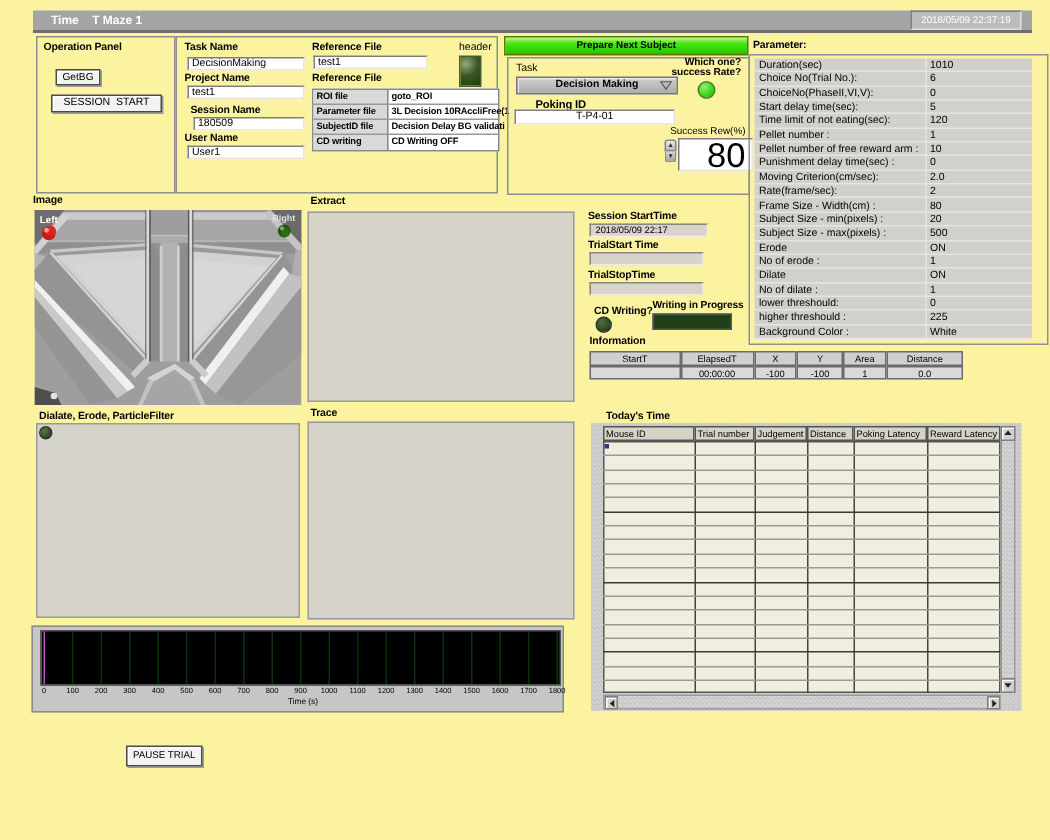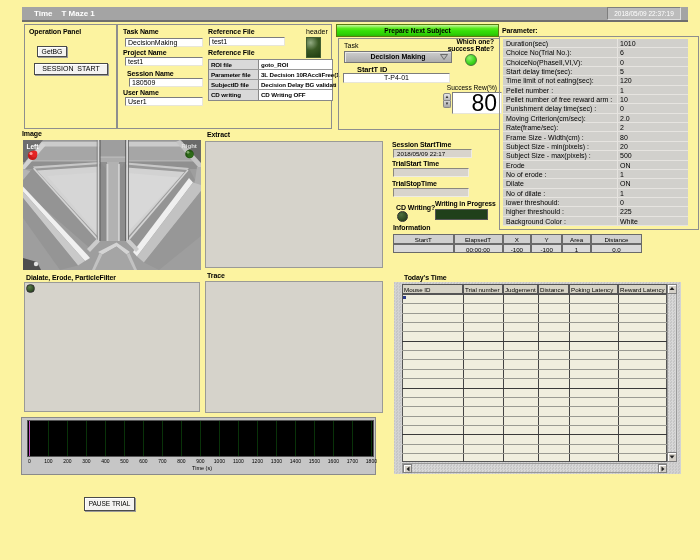--- a/index.html
+++ b/index.html
@@ -51,21 +51,21 @@
 <div style="position:absolute;left:52px;top:31px;font-size:6.2px;font-weight:bold;letter-spacing:-0.1px;white-space:nowrap;">CD Writing OFF</div>
 </div>
 <div class="abs" style="left:336px;top:24px;width:161px;height:11px;background:linear-gradient(#c8f8a0 0%,#5ae81e 30%,#35df08 55%,#30d206 80%,#28b804 100%);border:1px solid #5a7a10;text-align:center;font-size:6.6px;font-weight:bold;line-height:11px;">Prepare Next Subject</div>
 <div class="abs panel" style="left:338px;top:38px;width:160px;height:90px;"></div>
 <div class="abs" style="left:344px;top:42px;font-size:7px;">Task</div>
 <div class="abs" style="left:344px;top:51px;width:106px;height:10px;background:linear-gradient(#cdcdcd,#adadad);border:1px solid #777;box-shadow:inset 1px 1px 0 #e8e8e8;text-align:center;font-size:7px;font-weight:bold;line-height:10px;">Decision Making<svg style="position:absolute;right:3px;top:2px;" width="8" height="6" viewBox="0 0 8 6">
       <path d="M0.5 0.5 L7.5 0.5 L4 5.5 Z" fill="#bbb" stroke="#555" stroke-width="0.8"></path>
     </svg></div>
 <div class="abs lbl" style="left:445px;top:38px;width:49px;text-align:right;font-size:6.8px;line-height:7px;">Which one?<br>success Rate?</div>
 <div class="abs" style="left:465px;top:54px;width:10px;height:10px;border-radius:50%;background:radial-gradient(circle at 35% 30%,#90f070 0%,#3ed81e 55%,#28a910 100%);border:1px solid #4a7a3a;"></div>
-<div class="abs lbl" style="left:357px;top:66px;font-size:7.5px;">StartT ID</div>
+<div class="abs lbl" style="left:357px;top:66px;font-size:7.5px;">Poking ID</div>
 <div class="abs inp" style="left:343px;top:73px;width:105px;height:8px;text-align:center;">T-P4-01</div>
 <div class="abs" style="left:446px;top:84px;width:51px;text-align:right;font-size:6.6px;">Success Rew(%)</div>
 <div class="abs" style="left:443px;top:93px;width:8px;height:15px;">
  <div style="width:8px;height:7.5px;background:linear-gradient(#e8e8e8,#b8b8b8);border:1px solid #888;border-radius:2px 2px 0 0;box-sizing:border-box;font-size:4.5px;text-align:center;line-height:5.5px;color:#333;">▲</div>
  <div style="width:8px;height:7.5px;background:linear-gradient(#d8d8d8,#a8a8a8);border:1px solid #888;border-top:none;border-radius:0 0 2px 2px;box-sizing:border-box;font-size:4.5px;text-align:center;line-height:5px;color:#333;">▼</div>
 </div>
 <div class="abs inp" style="left:452px;top:92px;width:44px;height:20px;font-size:23px;text-align:right;line-height:20px;padding-right:4px;overflow:hidden;">80</div>
 <div class="abs lbl" style="left:502px;top:27px;">Parameter:</div>
 <div class="abs panel" style="left:499px;top:36px;width:198px;height:192px;"></div>
 <div class="abs" style="left:503px;top:39px;width:185px;height:187px;background:#d1d0cc;">

